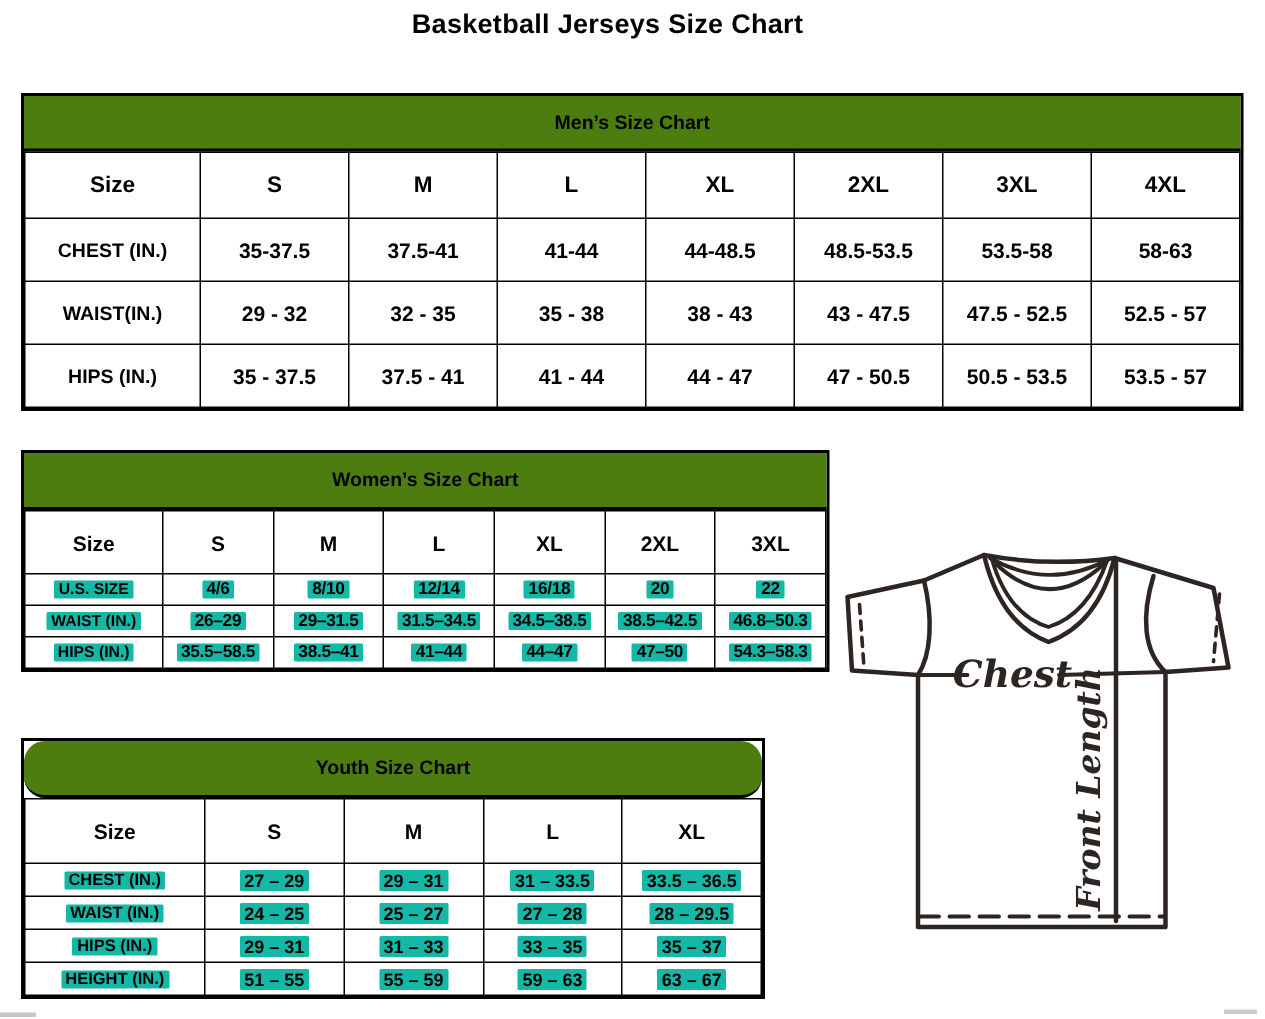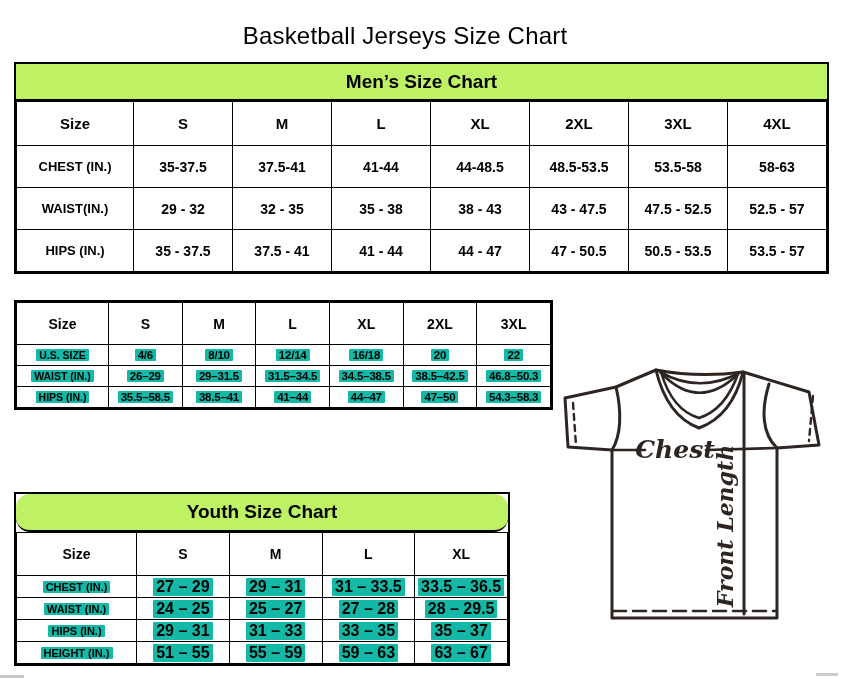--- a/index.html
+++ b/index.html
@@ -1,25 +1,25 @@
 <!DOCTYPE html>
 <html><head>
 <meta charset="utf-8">
 <style>
   html,body{margin:0;padding:0;background:#fff;}
   .page{position:relative;width:843px;height:679px;background:#fff;overflow:hidden;
         font-family:"Liberation Sans",sans-serif;color:#000;}
 
   .main-title{position:absolute;top:6px;left:0;width:810px;text-align:center;
-              font-size:24px;font-weight:normal;letter-spacing:.2px;margin-top:16px;}
+              font-size:18px;font-weight:bold;letter-spacing:.2px;}
 
   
   .size-table{position:absolute;border:2px solid #000;background:#fff;box-sizing:border-box;}
-  .size-table .band{background:#bef264;border-bottom:2px solid #000;text-align:center;
-                    font-weight:bold;font-size:19px;}
+  .size-table .band{background:#4d7c0f;border-bottom:2px solid #000;text-align:center;
+                    font-weight:bold;font-size:13px;}
   .size-table table{width:100%;border-collapse:collapse;table-layout:fixed;}
   .size-table th,.size-table td{border:1px solid #000;text-align:center;vertical-align:middle;
                     font-weight:bold;padding:0;overflow:hidden;white-space:nowrap;}
   .hl{display:inline-block;padding:0 3px;border-radius:1px;}
   .womens .hl,.youth .hl{background:#14b8a6;}
 
   .mens{left:14px;top:62px;width:815px;}
   .mens .band{height:35px;line-height:35px;}
   .mens col.c0{width:117px;}
   .mens thead th{height:43px;font-size:15px;}
@@ -33,21 +33,21 @@
   .womens thead th{height:41px;font-size:14px;}
   .womens tbody th{font-size:10.5px;}
   .womens tbody td{font-size:11.5px;letter-spacing:-.2px;}
   .womens tbody tr{height:21px;}
 
   .youth{left:14px;top:492px;width:496px;}
   .youth .band{height:36px;line-height:36px;border-radius:14px;}
   .youth col.c0{width:120px;}
   .youth thead th{height:42px;font-size:14px;}
   .youth tbody th{font-size:11px;}
-  .youth tbody td{font-size:16px;margin-left:16px;}
+  .youth tbody td{font-size:12px;margin-left:16px;}
   .youth tbody tr{height:22px;}
 
   
   .jersey{position:absolute;left:555px;top:362px;width:288px;height:266px;}
   .jersey svg{display:block;width:100%;height:100%;}
   .jersey text{font-family:"DejaVu Serif","Liberation Serif",serif;
                font-style:italic;font-weight:bold;fill:#2d2522;}
 
   .scroll-frag{position:absolute;height:3px;background:#c6c6c6;}
   .scroll-frag.left{left:0;top:675px;width:24px;}
@@ -114,20 +114,21 @@
             <td><span class="hl">44 - 47</span></td>
             <td><span class="hl">47 - 50.5</span></td>
             <td><span class="hl">50.5 - 53.5</span></td>
             <td><span class="hl">53.5 - 57</span></td>
           </tr>
         </tbody>
       </table>
   </div>
 
   <div class="size-table womens">
+    <div class="band">Women’s Size Chart</div>
     <table>
         <colgroup>
           <col class="c0">
           <col class="c1">
           <col class="c2">
           <col class="c3">
           <col class="c4">
           <col class="c5">
           <col class="c6">
         </colgroup>

